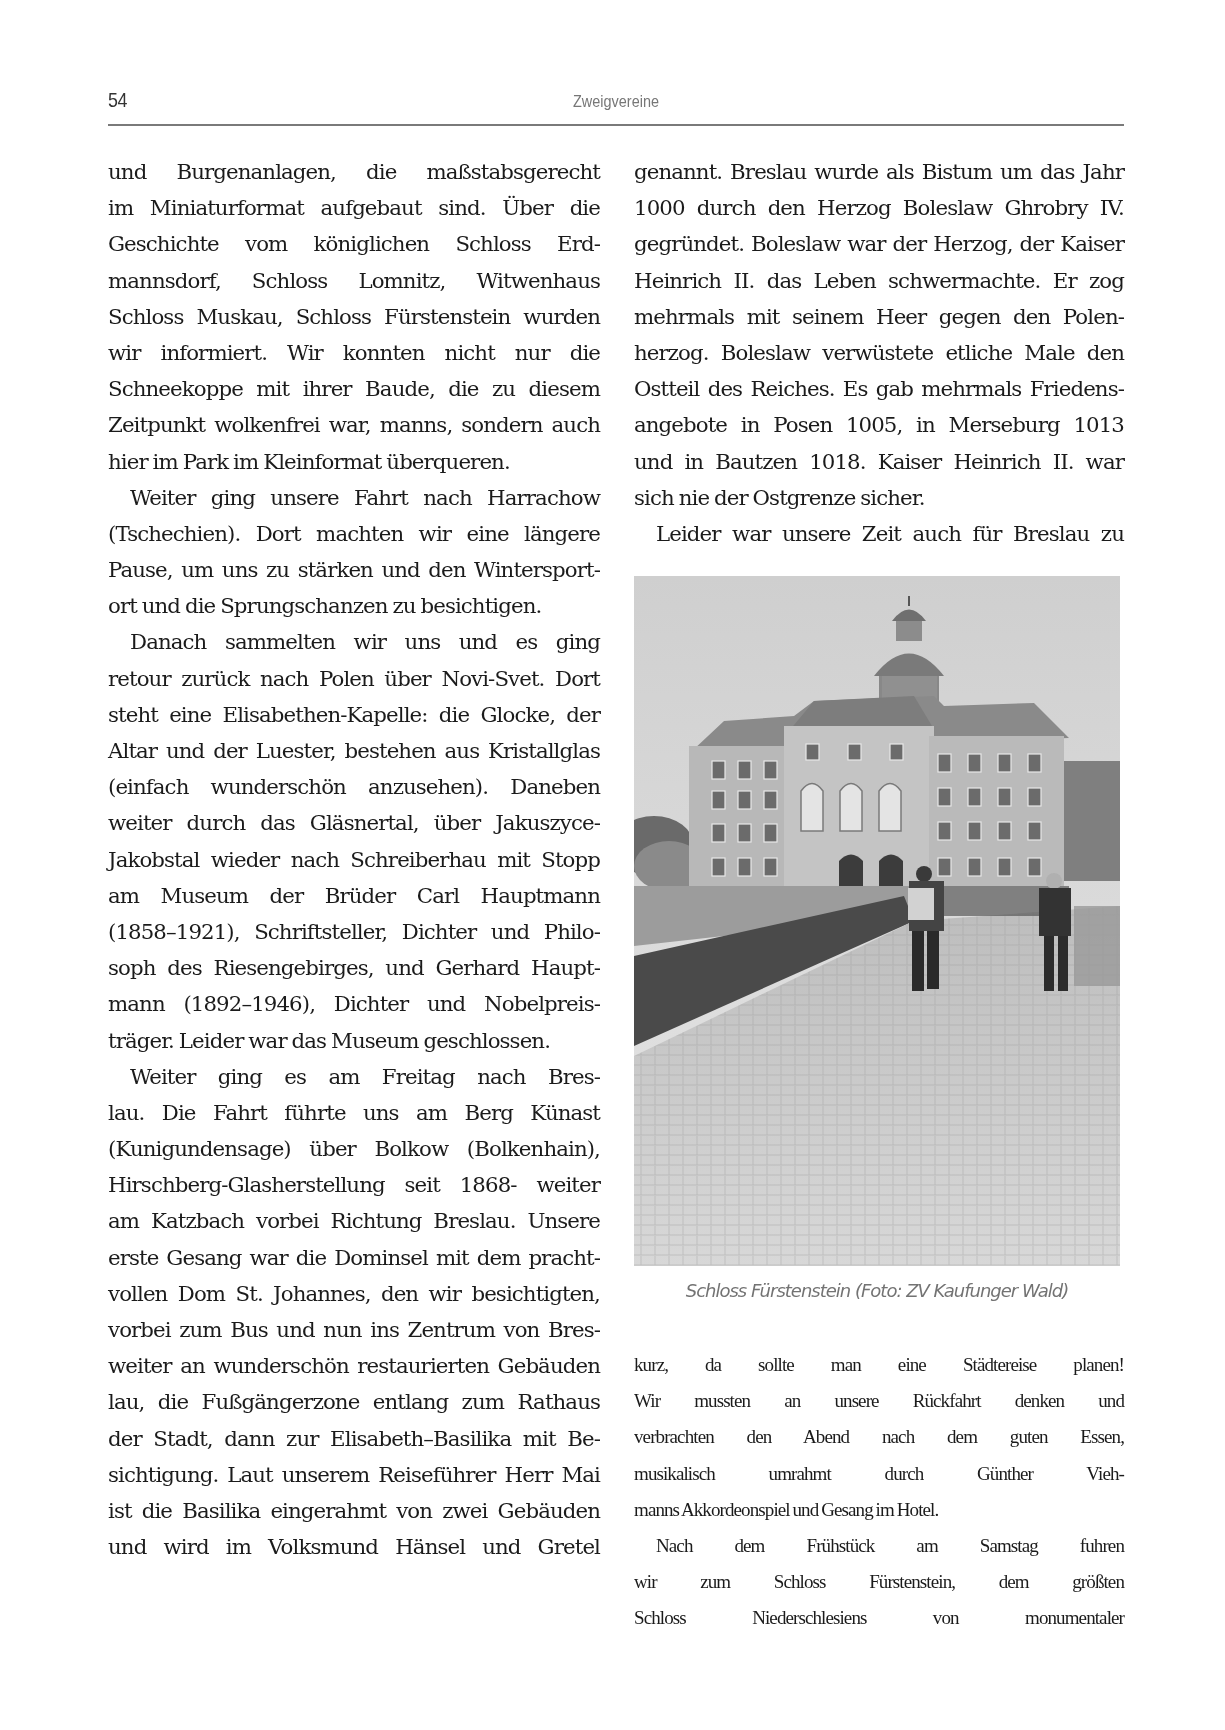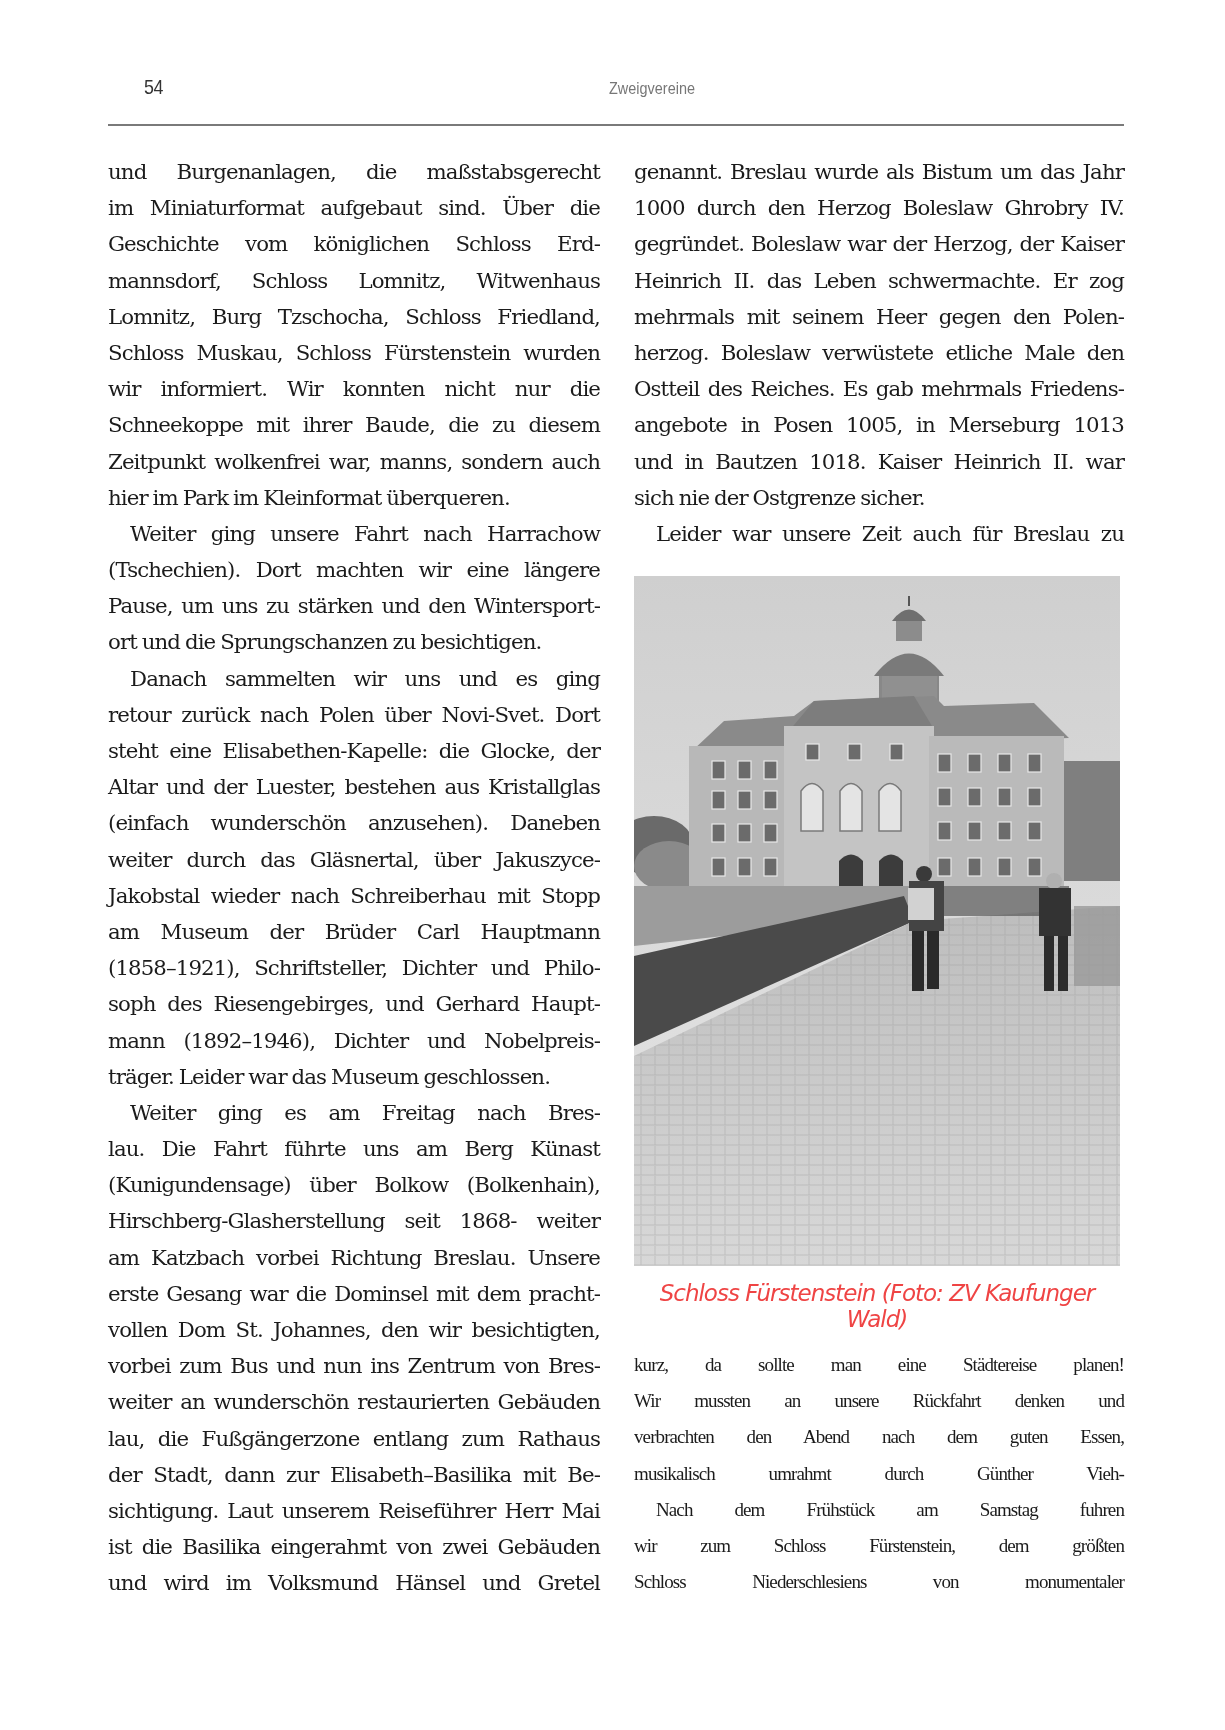--- a/index.html
+++ b/index.html
@@ -1,49 +1,48 @@
 <!DOCTYPE html>
 <html><head>
 <meta charset="utf-8">
 <style>
   html, body { margin: 0; padding: 0; background: #ffffff; }
   body { width: 1225px; height: 1730px; position: relative; overflow: hidden; color: #1a1a1a; }
-  .header { position: absolute; left: 108px; top: 73px; width: 1016px; height: 40px; margin-left: 36px; }
+  .header { position: absolute; left: 108px; top: 86px; width: 1016px; height: 40px; }
   .page-number { position: absolute; left: 0; top: 2px; font-family: "Liberation Sans", sans-serif; font-size: 21px; color: #333; letter-spacing: -0.5px; transform: scaleX(0.85); transform-origin: left; }
   .running-head { position: absolute; left: 0; right: 0; top: 6px; text-align: center; font-family: "Liberation Sans", sans-serif; font-size: 17px; color: #777; transform: scaleX(0.85); }
   .header-rule { position: absolute; left: 108px; top: 124px; width: 1016px; height: 2px; background: #7a7a7a; }
 
   .col { position: absolute; top: 154px; width: 492px; font-family: "DejaVu Serif", serif; font-size: 21.3px; line-height: 36.2px; color: #1b1b1b; }
   .col-left { left: 108px; }
   .col-right { left: 634px; width: 490px; }
   .line { display: block; white-space: nowrap; height: 36.2px; text-align: justify; text-align-last: justify; letter-spacing: -0.9px; word-spacing: -1px; }
   .line.last { text-align-last: left; }
   .line.indent { padding-left: 22px; }
 
   .figure { position: absolute; left: 634px; top: 576px; width: 486px; height: 690px; overflow: hidden; background: #ddd; }
   .figure svg { display: block; }
-  .caption { position: absolute; left: 634px; top: 1280px; width: 486px; text-align: center; font-family: "DejaVu Sans", sans-serif; font-style: italic; font-size: 23px; color: #ef4444; letter-spacing: -1px; }
+  .caption { position: absolute; left: 634px; top: 1280px; width: 486px; text-align: center; font-family: "DejaVu Sans", sans-serif; font-style: italic; font-size: 18px; color: #737373; letter-spacing: -1px; }
 
   .col-right-bottom { position: absolute; top: 1347px; left: 634px; width: 490px; font-family: Liberation Serif, serif; font-size: 19px; line-height: 36.2px; color: #1b1b1b; }
 </style>
 </head>
 <body>
 
 <div class="header">
   <span class="page-number">54</span>
   <span class="running-head">Zweigvereine</span>
 </div>
 <div class="header-rule"></div>
 
 <div class="col col-left">
     <span class="line">und Burgenanlagen, die maßstabsgerecht</span>
     <span class="line">im Miniaturformat aufgebaut sind. Über die</span>
     <span class="line">Geschichte vom königlichen Schloss Erd-</span>
     <span class="line">mannsdorf, Schloss Lomnitz, Witwenhaus</span>
-    <span class="line">Lomnitz, Burg Tzschocha, Schloss Friedland,</span>
     <span class="line">Schloss Muskau, Schloss Fürstenstein wurden</span>
     <span class="line">wir informiert. Wir konnten nicht nur die</span>
     <span class="line">Schneekoppe mit ihrer Baude, die zu diesem</span>
     <span class="line">Zeitpunkt wolkenfrei war, manns, sondern auch</span>
     <span class="line last">hier im Park im Kleinformat überqueren.</span>
     <span class="line indent">Weiter ging unsere Fahrt nach Harrachow</span>
     <span class="line">(Tschechien). Dort machten wir eine längere</span>
     <span class="line">Pause, um uns zu stärken und den Wintersport-</span>
     <span class="line last">ort und die Sprungschanzen zu besichtigen.</span>
     <span class="line indent">Danach sammelten wir uns und es ging</span>
@@ -200,16 +199,17 @@
     </g>
   </svg>
 </div>
 <div class="caption">Schloss Fürstenstein (Foto: ZV Kaufunger Wald)</div>
 
 <div class="col-right-bottom">
     <span class="line">kurz, da sollte man eine Städtereise planen!</span>
     <span class="line">Wir mussten an unsere Rückfahrt denken und</span>
     <span class="line">verbrachten den Abend nach dem guten Essen,</span>
     <span class="line">musikalisch umrahmt durch Günther Vieh-</span>
+    <span class="line last">manns Akkordeonspiel und Gesang im Hotel.</span>
     <span class="line indent">Nach dem Frühstück am Samstag fuhren</span>
     <span class="line">wir zum Schloss Fürstenstein, dem größten</span>
     <span class="line">Schloss Niederschlesiens von monumentaler</span>
   </div>
 
 </body></html>

